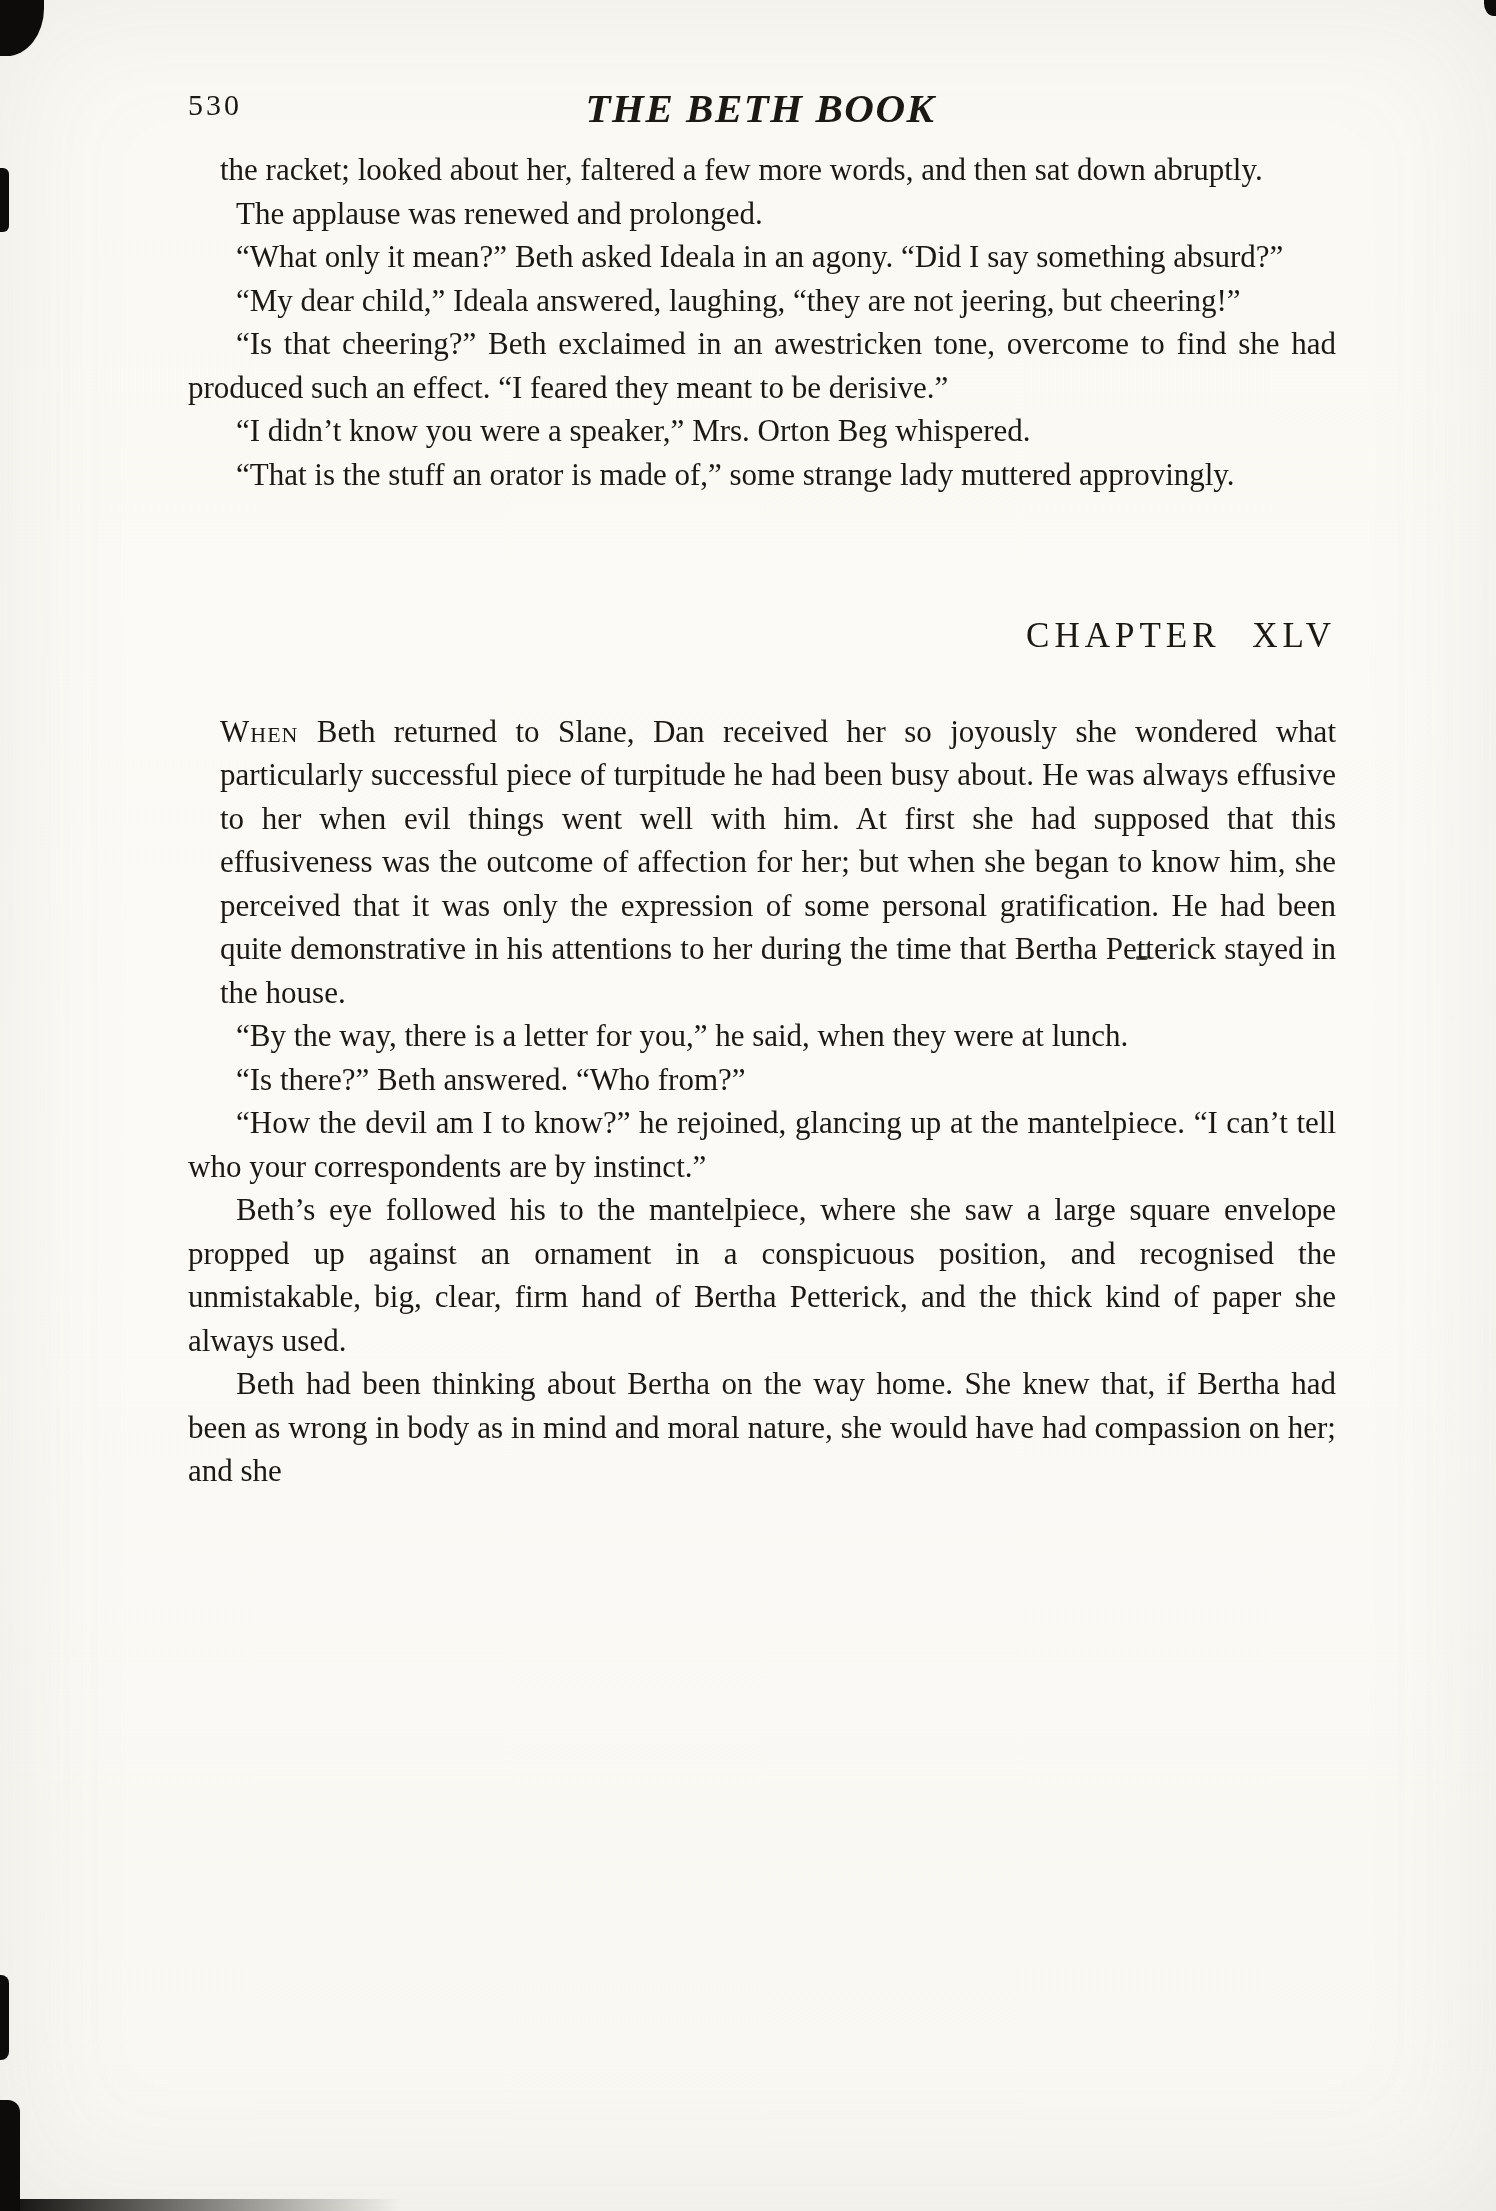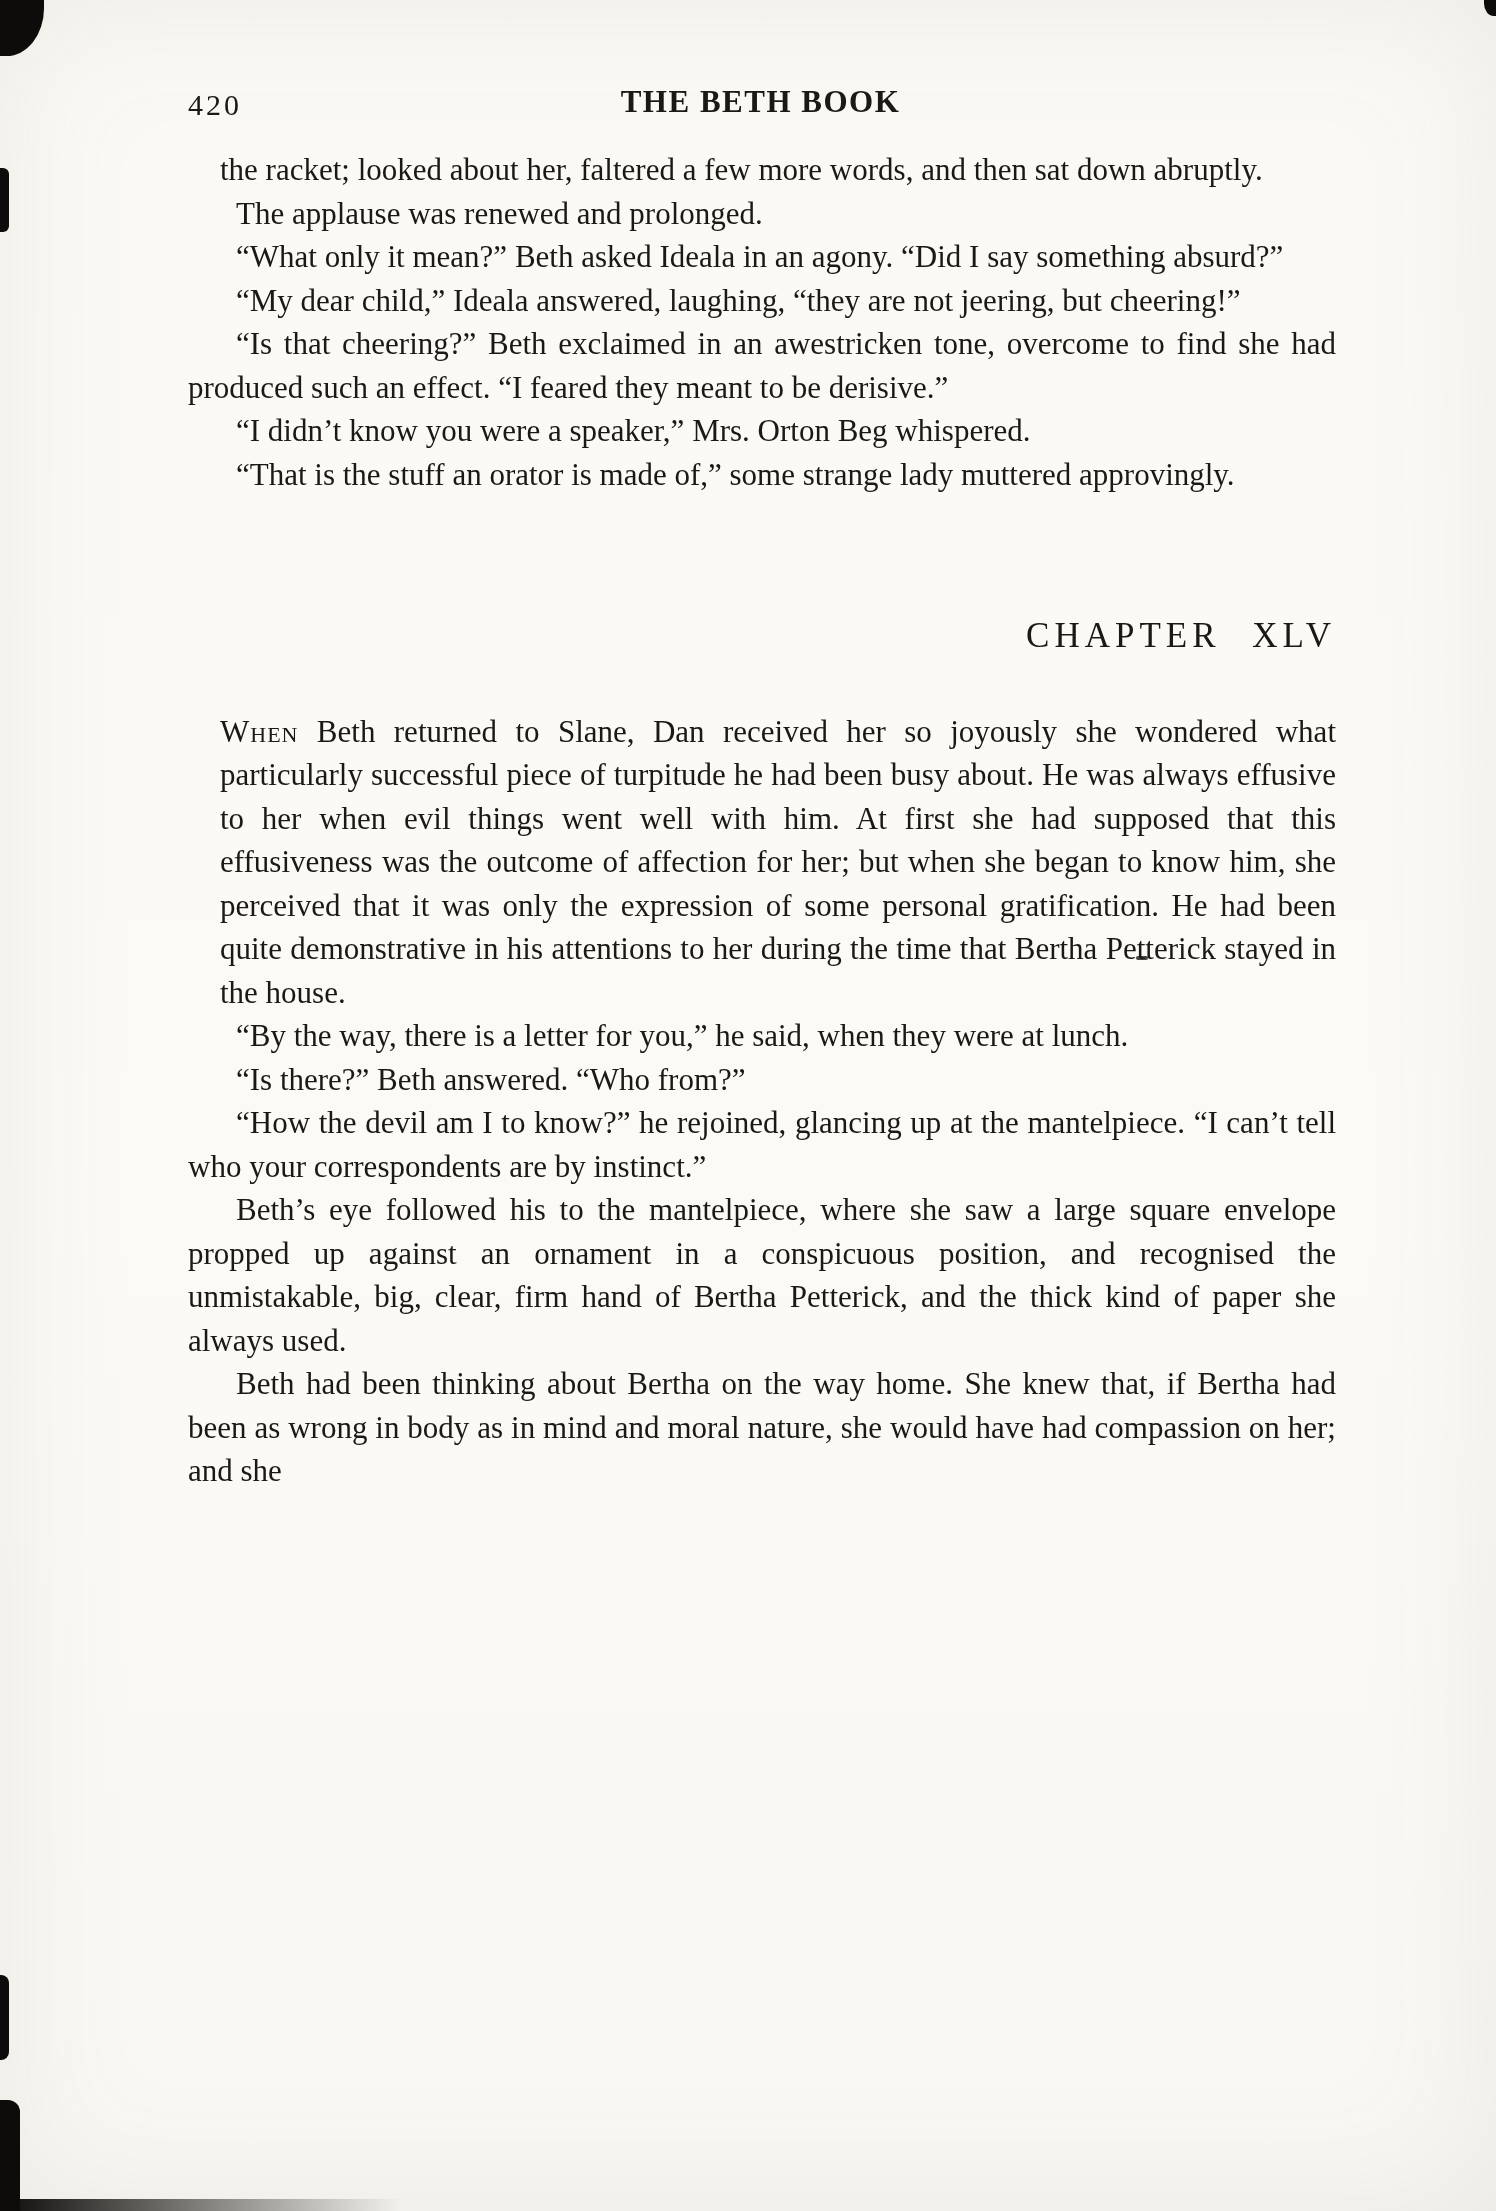--- a/index.html
+++ b/index.html
@@ -26,22 +26,23 @@
     text-align: center;
   }
   .page-number {
     position: absolute;
     left: 0;
     top: 4px;
     font-size: 30px;
     letter-spacing: 3px;
   }
   .running-title {
+    font-style: italic;
     font-weight: bold;
-    font-size: 31px;
+    font-size: 41px;
     letter-spacing: 1.5px;
   }
 
   
   .text-block {
     position: absolute;
     top: 148px;
     left: 188px;
     width: 1148px;
     font-size: 31px;
@@ -82,21 +83,21 @@
 
   <div class="artifact corner-tl"></div>
   <div class="artifact edge-left-top"></div>
   <div class="artifact corner-tr"></div>
   <div class="artifact edge-left-bottom-1"></div>
   <div class="artifact edge-left-bottom-2"></div>
   <div class="artifact bottom-smudge"></div>
   <div class="artifact speck-mid"></div>
 
   <header class="running-head">
-    <span class="page-number">420</span>
+    <span class="page-number">530</span>
     <span class="running-title">THE BETH BOOK</span>
   </header>
 
   <main class="text-block">
 
     <p class="para noindent">the racket; looked about her, faltered a few more words, and then sat down abruptly.</p>
     <p class="para">The applause was renewed and prolonged.</p>
     <p class="para">“What only it mean?” Beth asked Ideala in an agony. “Did I say something absurd?”</p>
     <p class="para">“My dear child,” Ideala answered, laughing, “they are not jeering, but cheering!”</p>
     <p class="para">“Is that cheering?” Beth exclaimed in an awestricken tone, overcome to find she had produced such an effect. “I feared they meant to be derisive.”</p>

